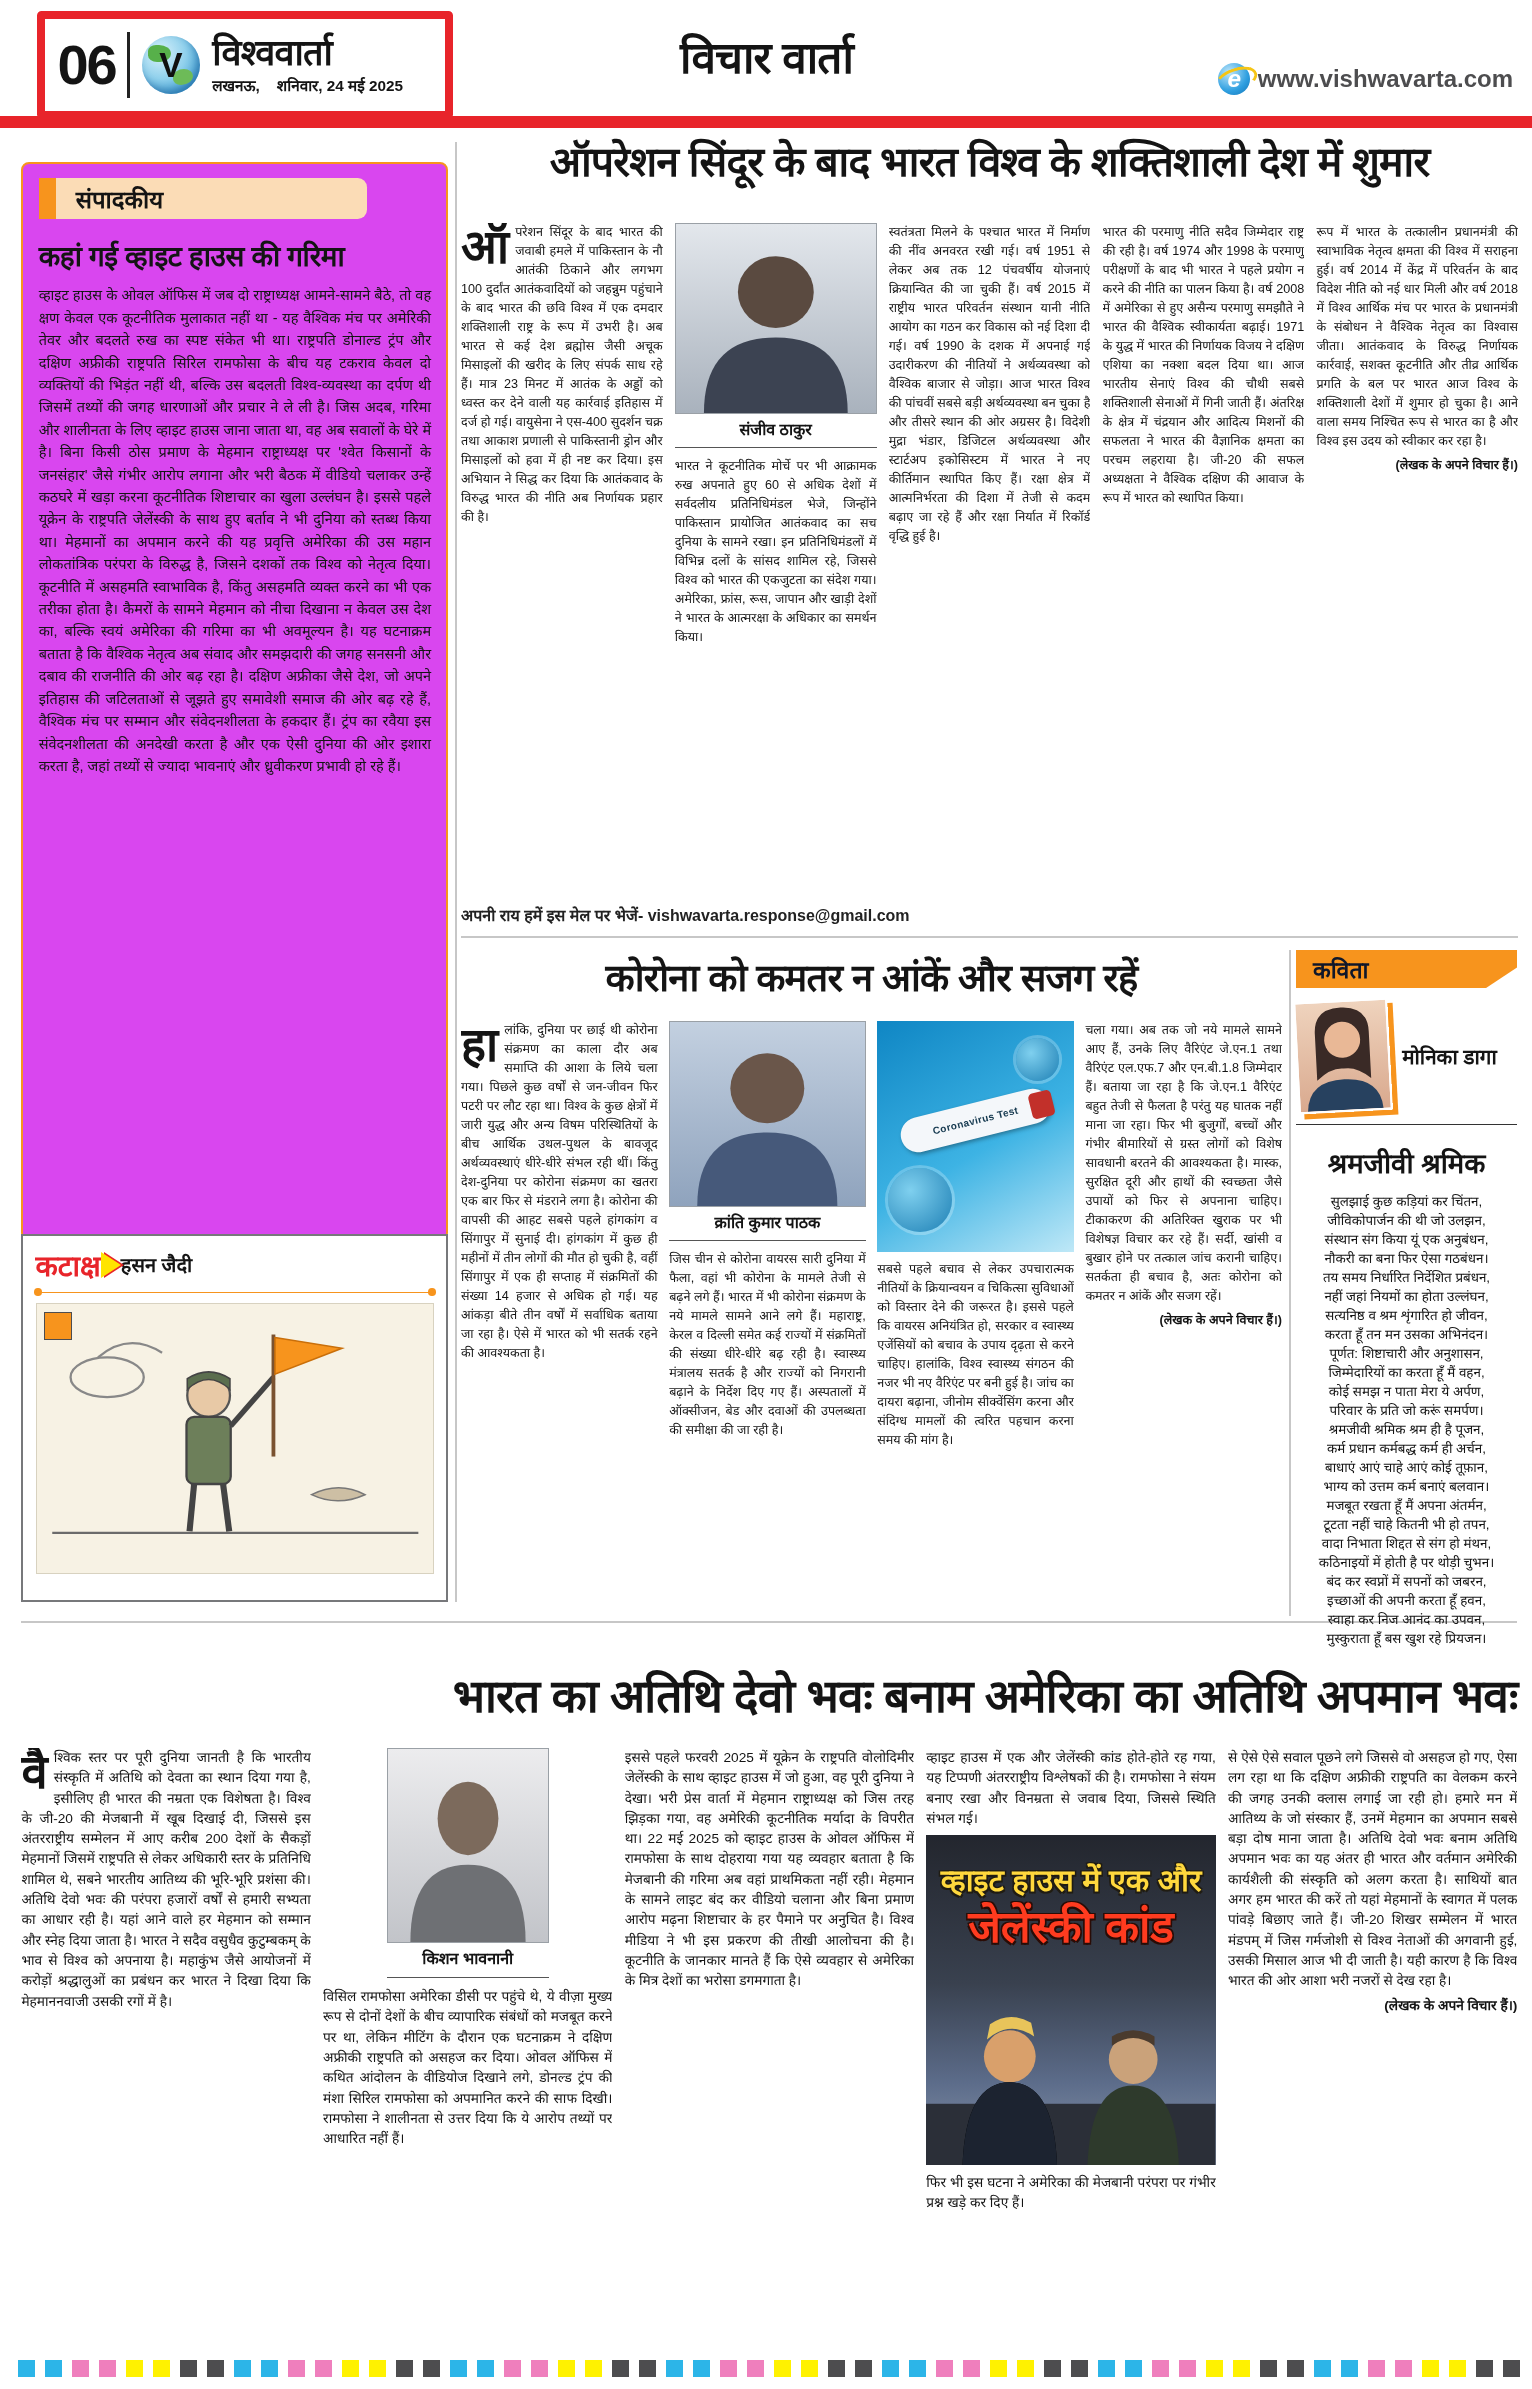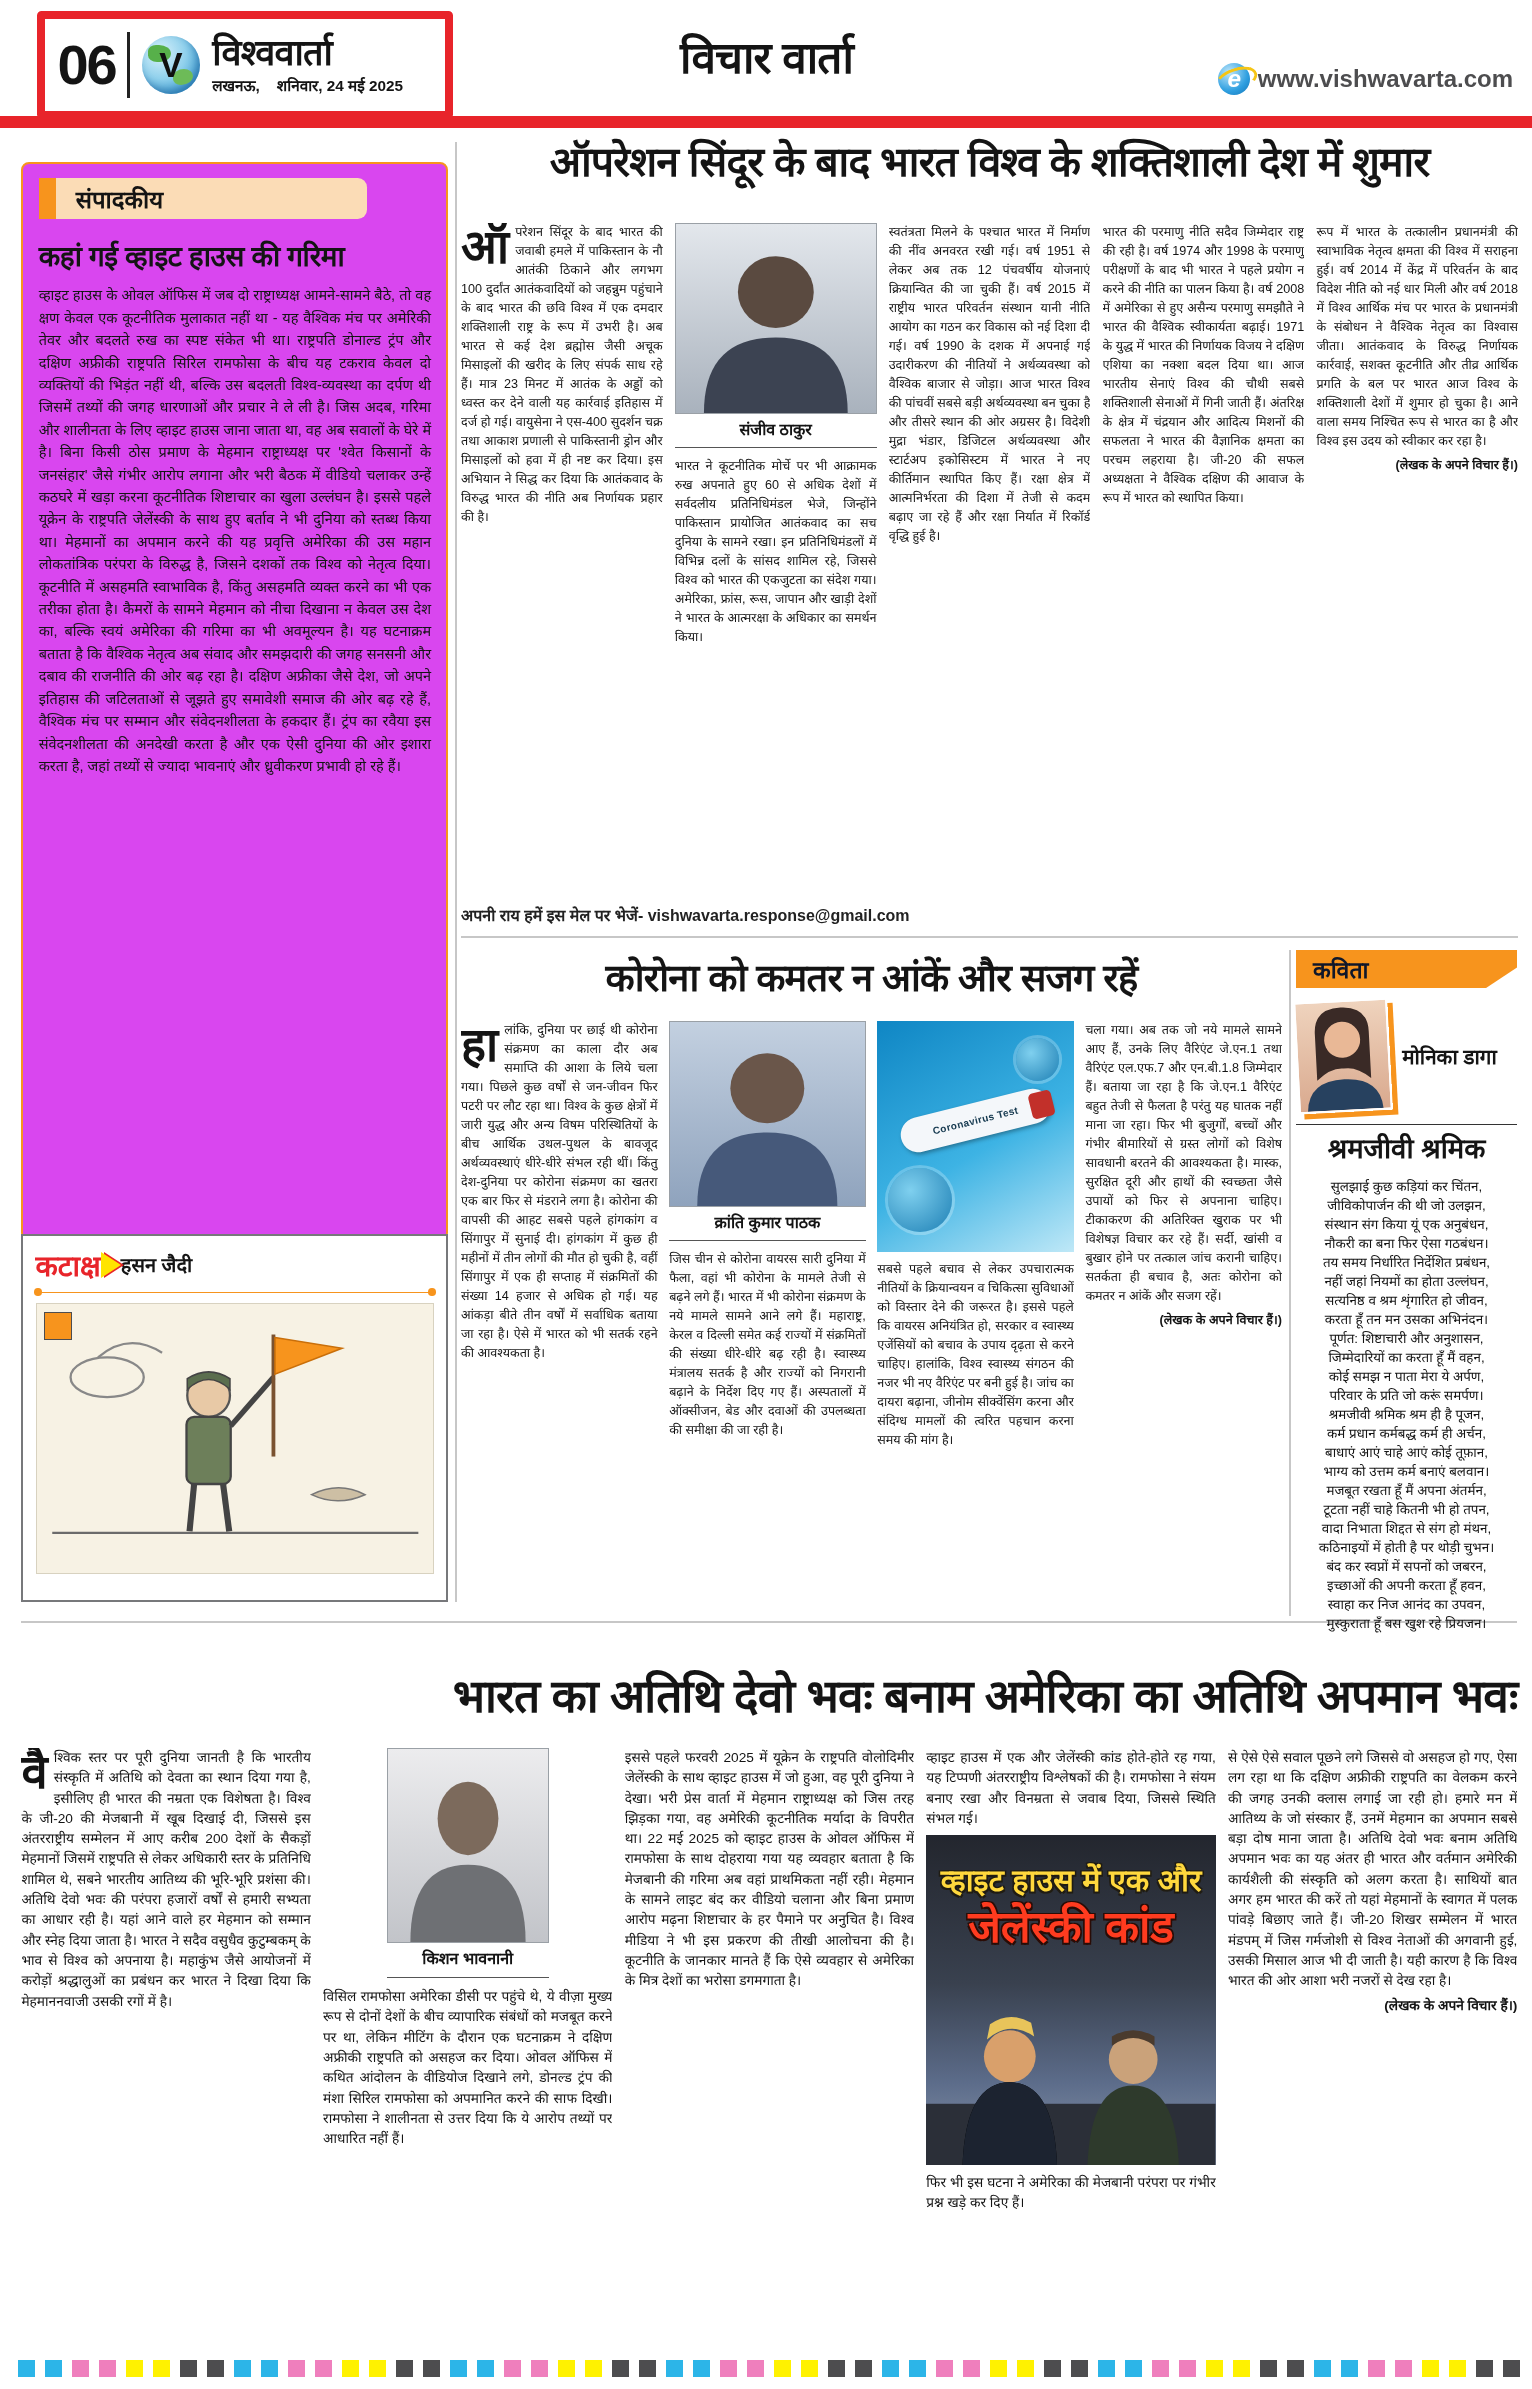--- a/index.html
+++ b/index.html
@@ -82,21 +82,21 @@
   .poem{position:absolute;left:1296px;top:950px;width:221px;height:666px;}
   .poem-band{height:38px;background:#f7941d;clip-path:polygon(0 0,100% 0,100% 46%,86% 100%,0 100%);
              display:flex;align-items:center;padding-left:17px;box-sizing:border-box;}
   .poem-band .band-text{color:#0f172a;font-size:23px;font-weight:900;}
   .poem-head{display:flex;align-items:center;gap:12.2px;margin-top:12.2px;}
   .poem-photo{width:90px;height:108px;flex:0 0 90px;transform:rotate(-3deg);border:2.3px solid #fff;box-shadow:5.3px 5.3px 0 #f7941d;
               position:relative;overflow:hidden;background:linear-gradient(#efd3bd,#d9a98e);}
   .poem-photo svg{position:absolute;left:0;top:0;width:100%;height:100%;}
   .poet-name{font-size:20.6px;font-weight:900;}
   .poem-div{border-top:1.5px solid #333;margin-top:12.2px;}
-  .poem-title{font-size:27.5px;font-weight:900;text-align:center;margin-top:4px;}
+  .poem-title{font-size:27.5px;font-weight:900;text-align:center;margin-top:19px;}
   .poem-lines{margin-top:10.7px;text-align:center;font-size:13.4px;line-height:19px;}
 
   
   .bottom-headline{position:absolute;left:21.4px;top:1663px;width:1496px;text-align:right;font-size:46px;font-weight:900;letter-spacing:-0.8px;}
   .bottom-cols{position:absolute;left:21.4px;top:1748px;width:1496px;height:603px;display:flex;gap:12.2px;}
   .bcol{flex:1;font-size:13.7px;line-height:20.3px;text-align:justify;overflow:hidden;}
   .bcol .photo{width:162px;height:195px;margin:0 auto;}
   .bcol .photo-caption{width:162px;margin:0 auto 9.2px auto;}
   .wh-image{width:100%;height:330px;position:relative;overflow:hidden;margin:6.1px 0 7.6px 0;
             background:linear-gradient(#23262e 0%,#39414f 45%,#5c6c8a 75%,#8b97ad 100%);}

